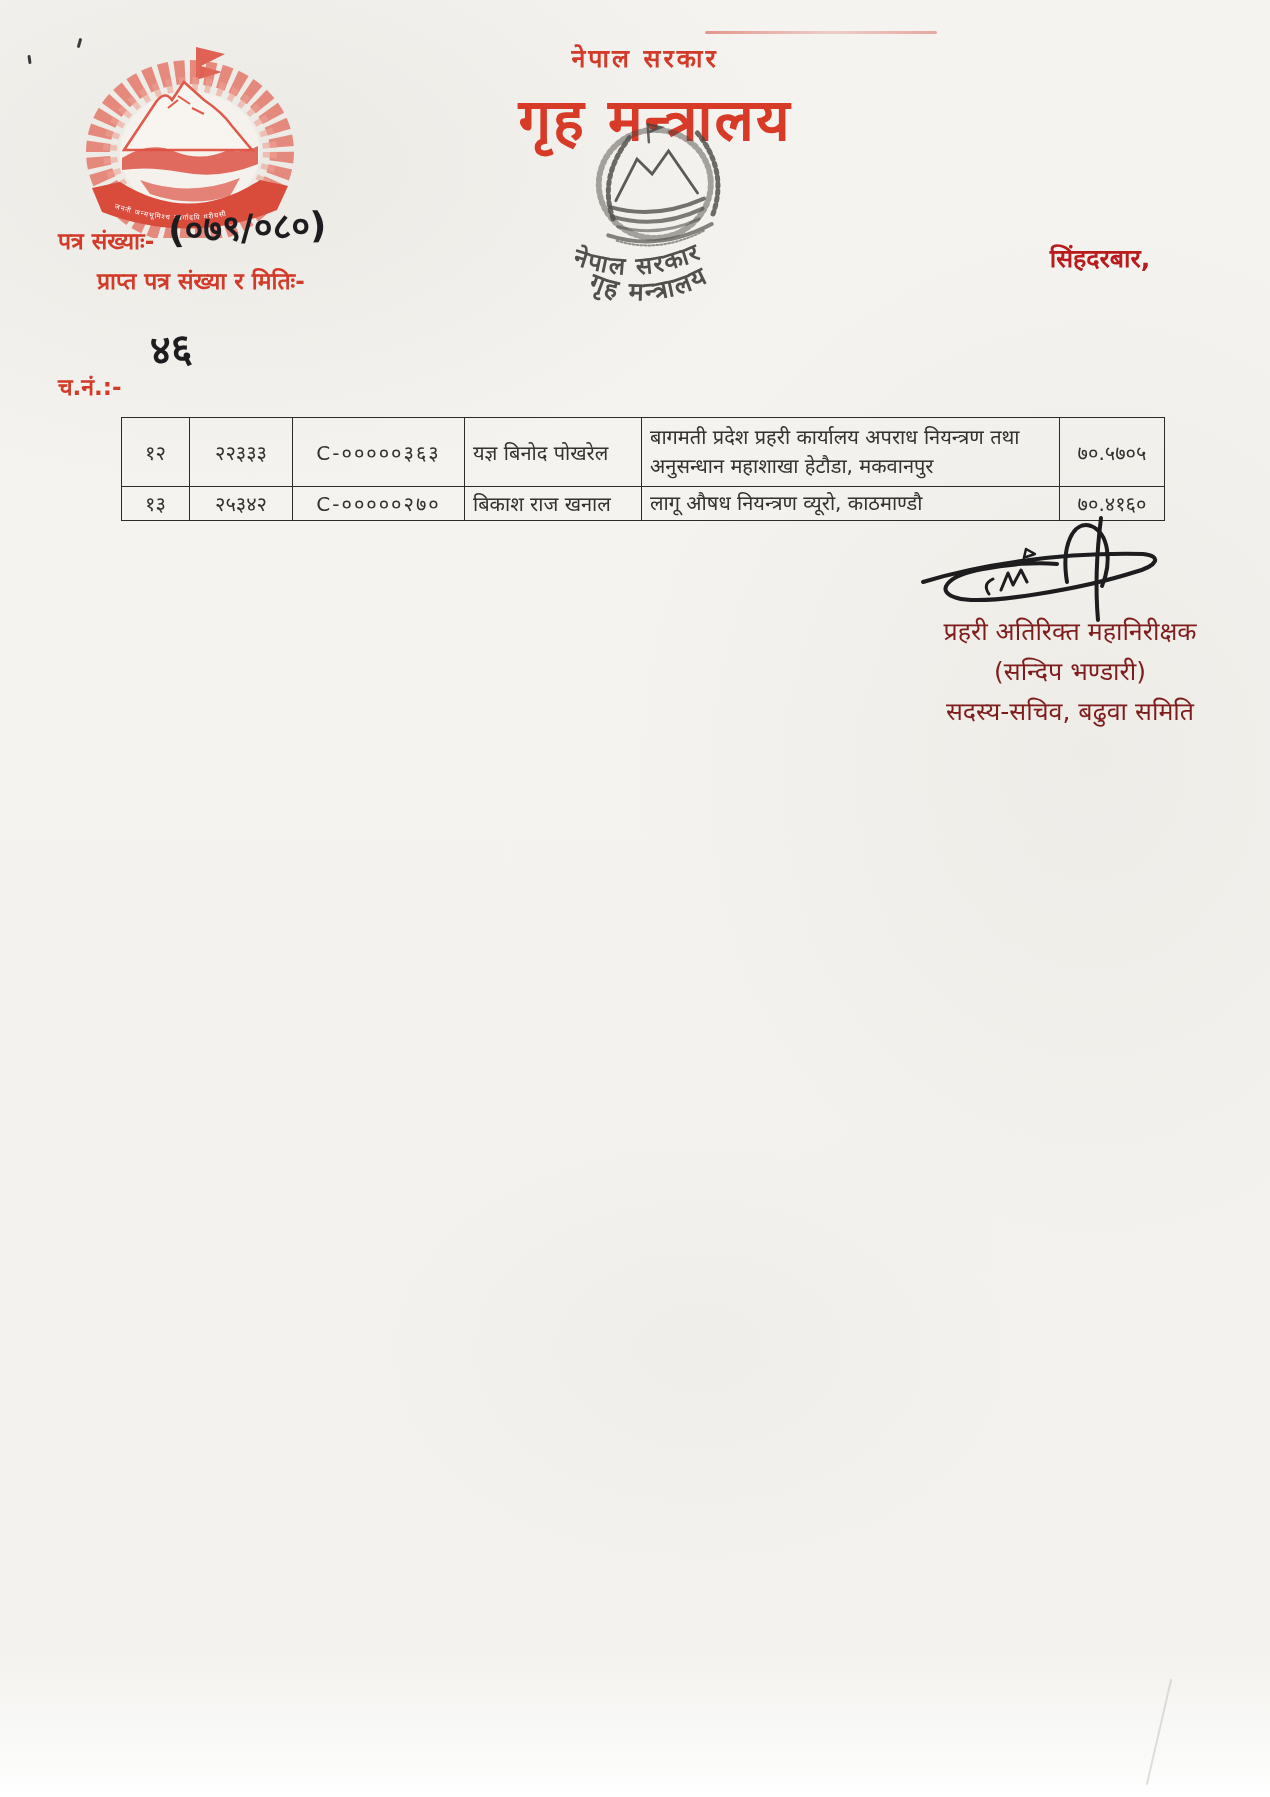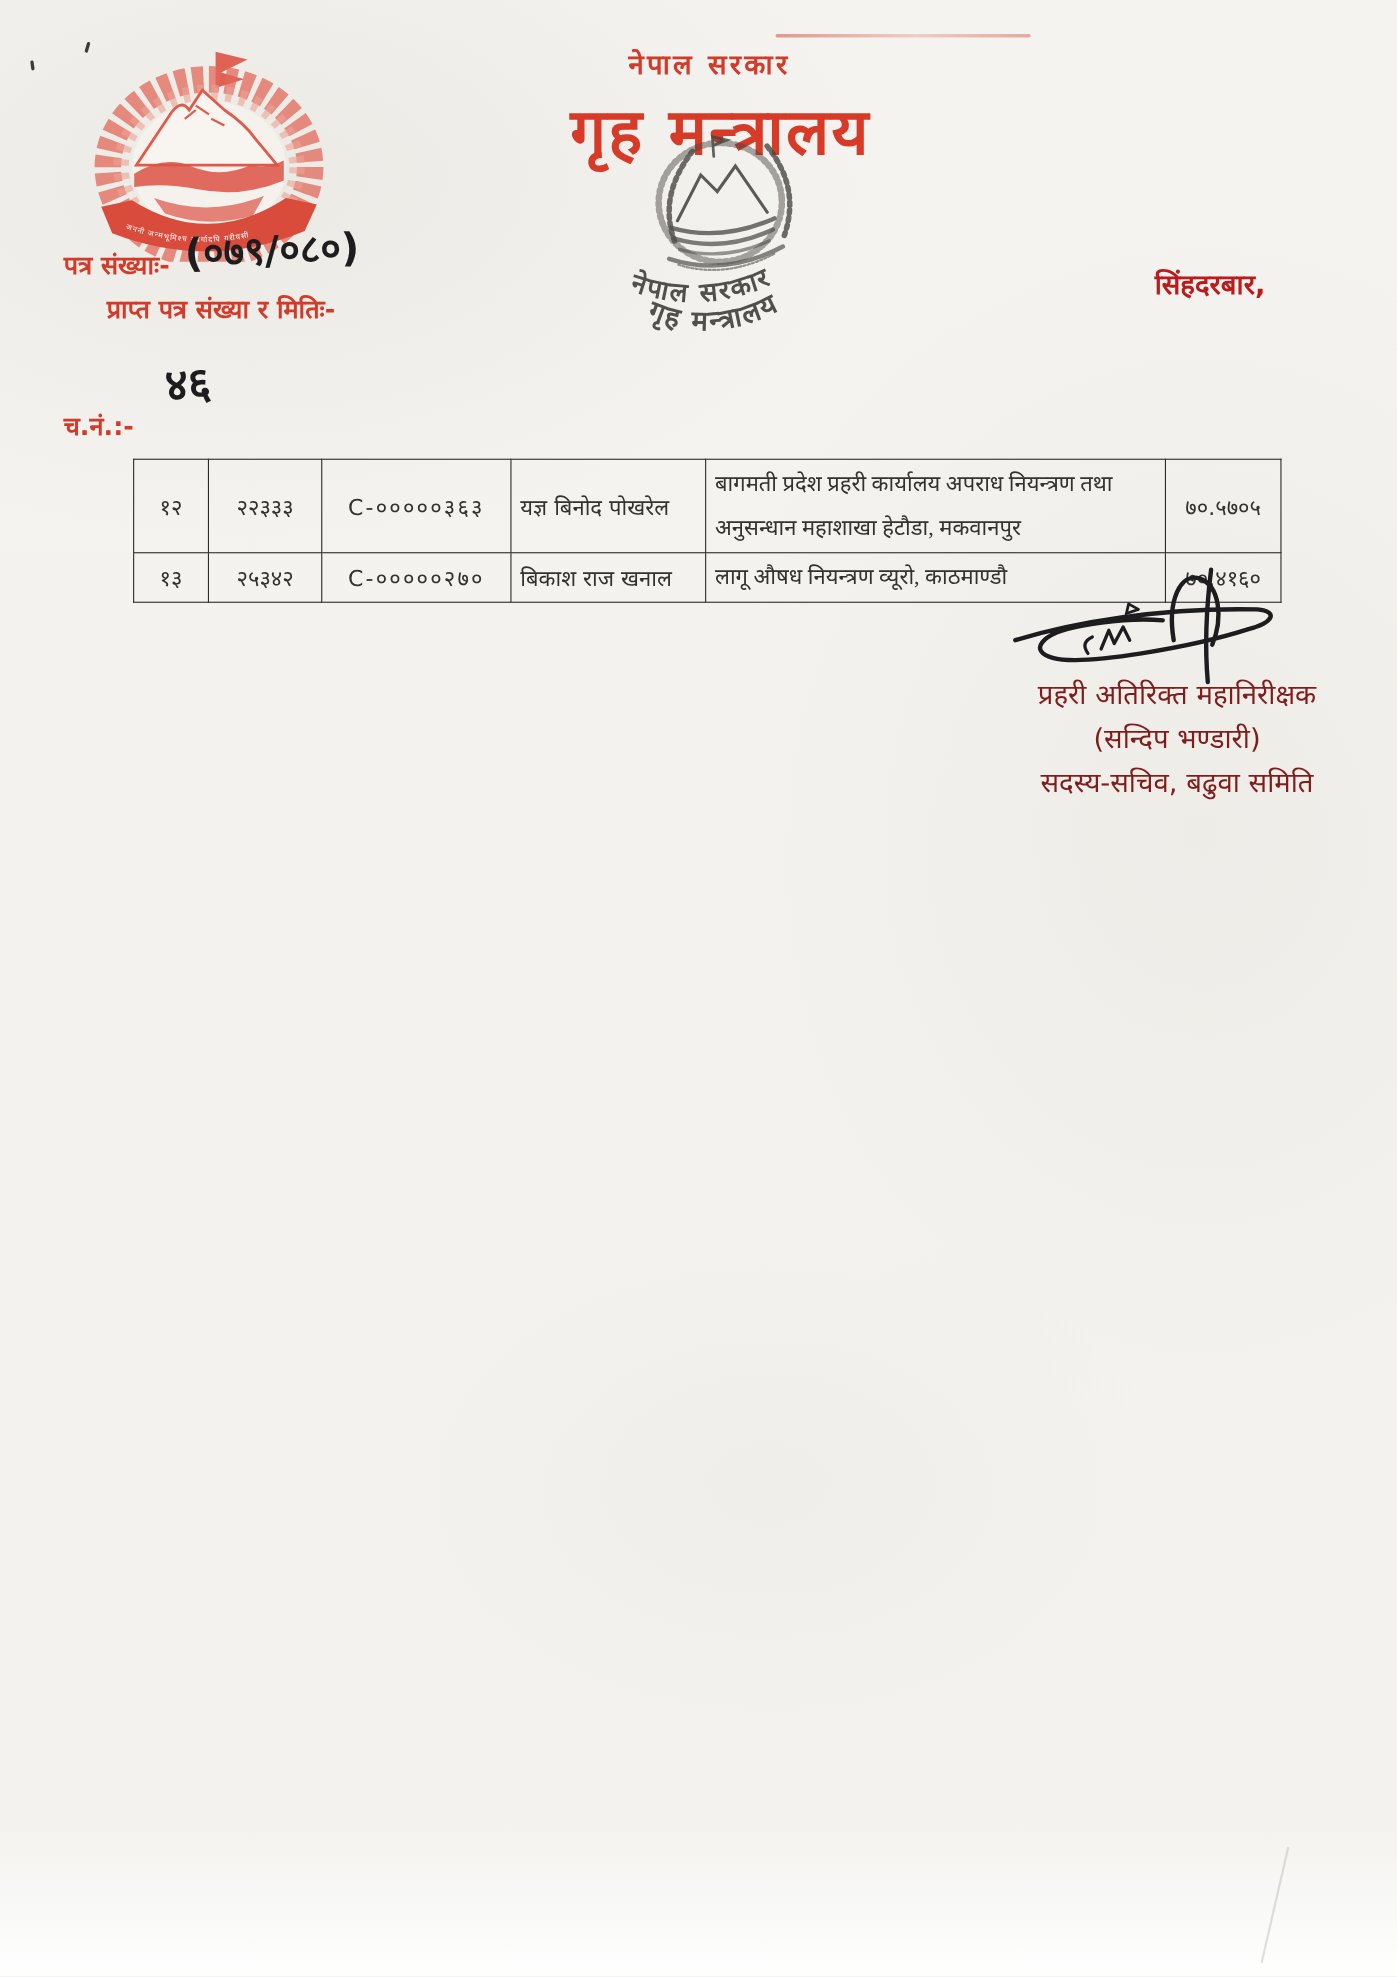--- a/index.html
+++ b/index.html
@@ -37,21 +37,21 @@
   table.list td{
     border:1.6px solid #2c2b28;
     font-size:20px;color:#34322e;
     padding:2px 8px;vertical-align:middle;
     overflow:hidden;
   }
   td.c{text-align:center;padding:2px 2px;}
   td.code{letter-spacing:2px;}
   tr.r1 td{height:64px;}
   tr.r2 td{height:27px;}
-  td.office{line-height:40px;padding:2px 10px;font-family:Liberation Serif, serif;}
+  td.office{line-height:29px;padding:2px 10px;}
   .sig-block{left:930px;top:612px;width:280px;text-align:center;
     font-size:25px;line-height:40px;color:#7f1d1d;}
   .edge-line{left:1158px;top:1678px;width:2px;height:108px;
     background:rgba(120,118,112,0.22);transform:rotate(13deg);}
   .stamp-wrap{left:555px;top:118px;width:200px;height:195px;transform:rotate(-4deg);opacity:.92;}
 </style>
 </head>
 <body>
 
 <div class="paper"></div>

